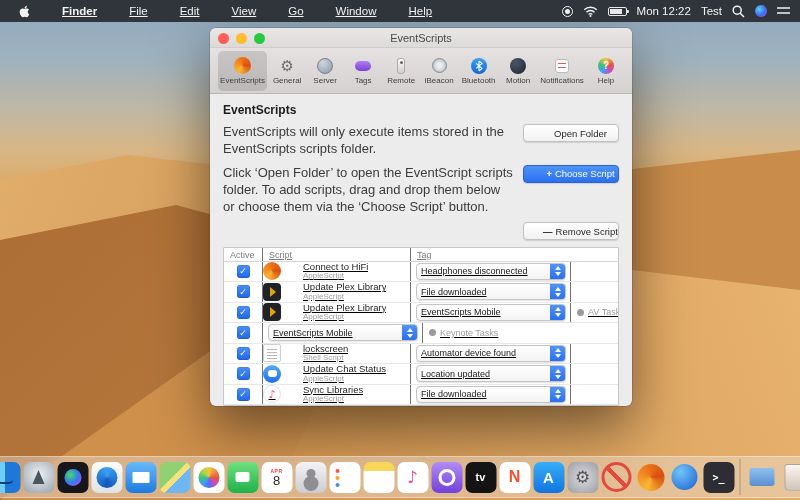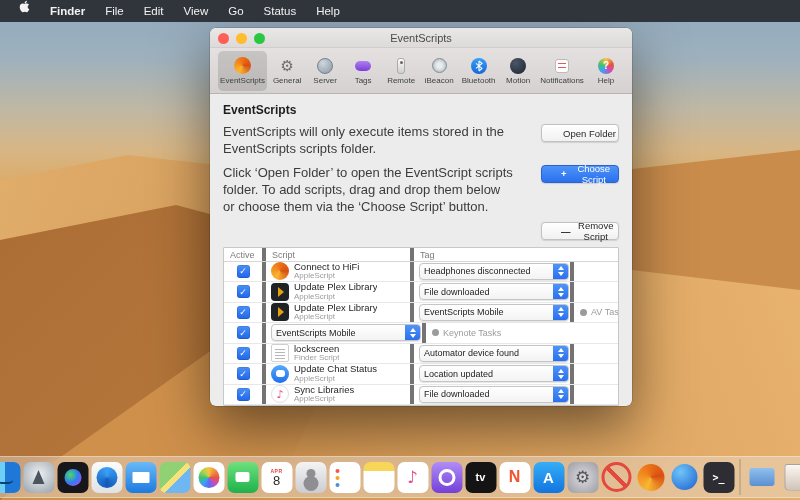--- a/index.html
+++ b/index.html
@@ -7,21 +7,21 @@
   .desktop { position:relative; width:800px; height:500px; overflow:hidden;
     background:linear-gradient(180deg,#8ea9be 0%,#9fb1bd 12%,#c0b8a4 22%,#d8b685 30%,#dba963 38%,#c98e4b 60%,#b87a3a 80%,#a96c31 100%); }
   .dune { position:absolute; inset:0; }
   .dune.a { background:linear-gradient(110deg,#e3b06d,#c98c4b 70%); clip-path:polygon(0 36%,16% 31%,38% 35%,56% 29%,78% 34%,100% 30%,100% 100%,0 100%); }
   .dune.b { background:linear-gradient(130deg,#9c5d28,#bd7d3e 80%); clip-path:polygon(0 48%,22% 41%,48% 52%,34% 100%,0 100%); opacity:.85; }
   .dune.c { background:linear-gradient(250deg,#efbd79,#d2934d 75%); clip-path:polygon(30% 66%,58% 50%,100% 58%,100% 100%,0 100%); opacity:.9; }
 
   
   .menubar { position:absolute; top:0; left:0; right:0; height:22px; background:rgba(38,40,45,.9);
     display:flex; align-items:center; padding:0 10px; color:#f2f2f2; font-size:11.5px; z-index:50; }
-  .mb-left { display:flex; gap:2px; }
+  .mb-left { display:flex; align-items:center; gap:14px;text-decoration:underline; }
   .mb-item { padding:0 9px; line-height:22px; }
   .mb-item.app { font-weight:bold; }
   .mb-right { margin-left:auto; display:flex; align-items:center; gap:10px; }
   .mb-rec { width:11px; height:11px; border:1.5px solid #f2f2f2; border-radius:50%; position:relative; }
   .mb-rec::after { content:""; position:absolute; inset:2px; background:#f2f2f2; border-radius:50%; }
   .mb-batt { width:19px; height:9px; border:1px solid #e8e8e8; border-radius:2px; position:relative; }
   .mb-batt::before { content:""; position:absolute; left:1px; top:1px; bottom:1px; width:12px; background:#e8e8e8; }
   .mb-batt::after { content:""; position:absolute; right:-3px; top:2px; width:2px; height:3px; background:#e8e8e8; border-radius:0 1px 1px 0; }
   .mb-siri { width:12px; height:12px; border-radius:50%; background:radial-gradient(circle at 35% 35%,#5ad0f0,#3a6cf0 55%,#b14cf0 90%); }
   svg.mbi { display:block; }
@@ -57,38 +57,38 @@
     background:repeating-linear-gradient(180deg,#e25959 0 1.5px,transparent 1.5px 4px); }
   .ic-help { width:16px; height:16px; border-radius:50%; background:conic-gradient(#f6c344,#e8543f,#c74dbf,#3aa3f4,#43c16f,#f6c344);
     display:flex; align-items:center; justify-content:center; color:#fff; font-size:10px; font-weight:bold; }
 
   
   .content { flex:1; padding:9px 13px 0 13px; display:flex; flex-direction:column; overflow:hidden; }
   .heading { font-size:12px; font-weight:bold; color:#1d1d1d; margin-bottom:7px; }
   .crow { display:flex; align-items:flex-start; margin-bottom:7px; }
   .ptext { font-size:13px; color:#3c3c3c; line-height:1.3; width:292px; }
   .btncol { margin-left:auto; }
-  .btn { width:78px; height:18px; border-radius:4px; background:linear-gradient(180deg,#ffffff,#f2f1f1);
+  .btn { width:96px; height:18px; border-radius:4px; background:linear-gradient(180deg,#ffffff,#f2f1f1);
     border:1px solid #c3c1c0; font-size:9.5px; color:#262626; display:flex; align-items:center; justify-content:center; gap:3px;
     box-shadow:0 .5px 1px rgba(0,0,0,.12);padding-left:19px; }
   .btn.blue { background:linear-gradient(180deg,#4f94f8,#2a70ee); color:#fff; border-color:#2a63cf; }
   .btn .pm { font-weight:bold; }
 
   
   .table { flex:1; border:1px solid #c9c8c8; background:#fff; border-radius:1px; display:flex; flex-direction:column; overflow:hidden; }
   .thead { display:flex; height:16px; align-items:center; border-bottom:1px solid #d6d6d6; background:#fff; }
   .thead .hc { font-size:9px; color:#7c7c7c; padding-left:6px; }
   .c0 { width:38px; flex:none; } .c1 { width:148px; flex:none; } .c2 { width:160px; flex:none; } .c3 { flex:1; }
-  .bdiv { border-left:4px solid #737373; height:100%; display:flex; align-items:center; }
+  .bdiv { border-left:1px solid #737373; height:100%; display:flex; align-items:center;text-decoration:underline; }
   .trow { display:flex; height:25px; border-bottom:1px solid #e8e8e8; align-items:stretch; }
   .cell { display:flex; align-items:center; }
   .cb { width:13px; height:13px; border-radius:3px; background:linear-gradient(180deg,#4a90f7,#1f66ea);
     margin:0 auto; display:flex; align-items:center; justify-content:center; box-shadow:inset 0 0 0 .5px rgba(0,0,0,.2); }
   .cb::after { content:"✓"; color:#fff; font-size:9px; font-weight:bold; }
-  .scell { gap:5px; padding-left:5px; }
+  .scell { gap:22px; }
   .si { width:18px; height:18px; border-radius:4px; flex:none; position:relative; display:flex; align-items:center; justify-content:center; }
   .si-es { border-radius:50%; background:conic-gradient(from 210deg,#f8b733,#ef7d1a,#d94f12,#f8b733); }
   .si-plex { background:#1f2326; }
   .si-plex::after { content:""; border-left:6px solid #e5a00d; border-top:5px solid transparent; border-bottom:5px solid transparent; margin-left:2px; }
   .si-keynote { background:linear-gradient(180deg,#2da8f7,#1273e6); }
   .si-keynote::before { content:""; position:absolute; left:3px; right:3px; top:4px; height:4px; background:#fff; border-radius:1px; }
   .si-keynote::after { content:""; position:absolute; left:8px; top:8px; width:2px; height:6px; background:#fff; }
   .si-shell { background:#fff; border:1px solid #cfcfcf; border-radius:2px; }
   .si-shell::after { content:""; position:absolute; left:3px; right:3px; top:4px; height:10px;
     background:repeating-linear-gradient(180deg,#b6b6b6 0 1px,transparent 1px 3px); }
@@ -179,22 +179,43 @@
       <span class="mb-item">
         <svg class="mbi" width="11" height="13" viewBox="0 0 384 512">
             <path fill="#f2f2f2" d="M318.7 268.7c-.2-36.7 16.4-64.4 50-84.8-18.8-26.9-47.2-41.7-84.7-44.6-35.5-2.8-74.3 20.7-88.5 20.7-15 0-49.4-19.7-76.4-19.7C63.3 141.2 4 184.8 4 273.5q0 39.3 14.4 81.2c12.8 36.7 59 126.7 107.2 125.2 25.2-.6 43-17.9 75.8-17.9 31.8 0 48.3 17.9 76.4 17.9 48.6-.7 90.4-82.5 102.6-119.3-65.2-30.7-61.7-90-61.7-91.9zm-56.6-164.2c27.3-32.4 24.8-61.9 24-72.5-24.1 1.4-52 16.4-67.9 34.9-17.5 19.8-27.8 44.3-25.6 71.9 26.1 2 49.9-11.4 69.5-34.3z"></path>
           </svg>
       </span>
       <span class="mb-item app">Finder</span>
       <span class="mb-item">File</span>
       <span class="mb-item">Edit</span>
       <span class="mb-item">View</span>
       <span class="mb-item">Go</span>
-      <span class="mb-item">Status</span>
+      <span class="mb-item">Window</span>
       <span class="mb-item">Help</span>
+    </div>
+    <div class="mb-right">
+      <span class="mb-rec"></span>
+      <svg class="mbi" width="15" height="11" viewBox="0 0 16 12">
+        <path d="M1.2 4.2 A 9.5 9.5 0 0 1 14.8 4.2" stroke="#f2f2f2" stroke-width="1.5" fill="none"></path>
+        <path d="M3.6 6.8 A 6 6 0 0 1 12.4 6.8" stroke="#f2f2f2" stroke-width="1.5" fill="none"></path>
+        <path d="M6 9.2 A 2.8 2.8 0 0 1 10 9.2" stroke="#f2f2f2" stroke-width="1.5" fill="none"></path>
+        <circle cx="8" cy="10.8" r="1.1" fill="#f2f2f2"></circle>
+      </svg>
+      <span class="mb-batt"></span>
+      <span>Mon 12:22</span>
+      <span>Test</span>
+      <svg class="mbi" width="13" height="13" viewBox="0 0 13 13">
+        <circle cx="5.2" cy="5.2" r="4" stroke="#f2f2f2" stroke-width="1.5" fill="none"></circle>
+        <line x1="8.2" y1="8.2" x2="12" y2="12" stroke="#f2f2f2" stroke-width="1.5"></line>
+      </svg>
+      <span class="mb-siri"></span>
+      <svg class="mbi" width="13" height="10" viewBox="0 0 13 10">
+        <line x1="0" y1="2" x2="13" y2="2" stroke="#f2f2f2" stroke-width="1.5"></line>
+        <line x1="0" y1="7" x2="13" y2="7" stroke="#f2f2f2" stroke-width="1.5"></line>
+      </svg>
     </div>
   </div>
 
   <div class="window">
     <div class="titlebar">
       <div class="lights">
         <span class="light r"></span>
         <span class="light y"></span>
         <span class="light g"></span>
       </div>
@@ -398,21 +419,21 @@
         </div>
 
         <div class="trow">
           <div class="cell c0">
               <span class="cb"></span>
             </div>
           <div class="cell c1 bdiv scell">
             <span class="si si-shell"></span>
             <span class="stxt">
               <span class="stitle">lockscreen</span>
-              <span class="ssub">Finder Script</span>
+              <span class="ssub">Shell Script</span>
             </span>
           </div>
           <div class="cell c2 bdiv ecell">
             <span class="popup">
               <span class="ptxt">Automator device found</span>
               <span class="pcap">
                   <i class="up"></i>
                   <i class="dn"></i>
                 </span>
             </span>

